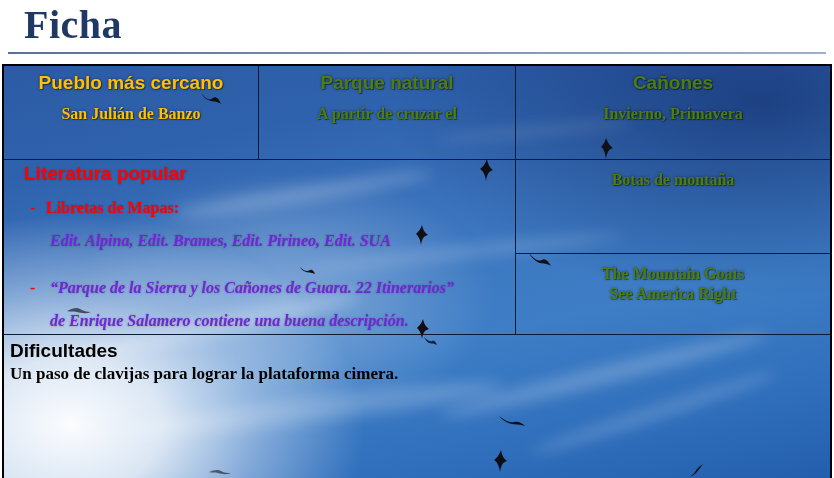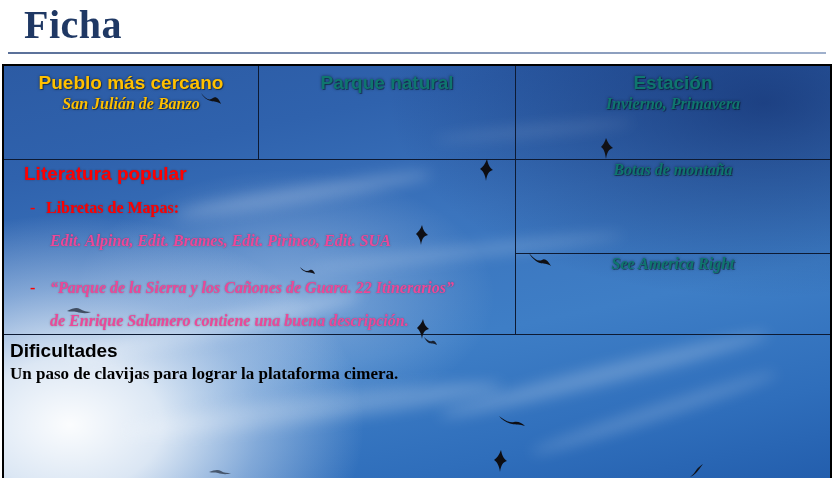--- a/index.html
+++ b/index.html
@@ -90,27 +90,27 @@
   .cell-head {
     font-family: "Liberation Sans", sans-serif;
     font-weight: bold;
     font-size: 19px;
     line-height: 23px;
     margin: 5px 0 0 0;
   }
   .cell-body {
     font-family: "Liberation Serif", "DejaVu Serif", serif;
     font-weight: bold;
-    font-style: italic;
     font-size: 16px;
     line-height: 20px;
+    margin-top: 10px;
   }
 
   .gold   { color: #FFC000; }
-  .pale   { color: #0f766e; }
+  .pale   { color: #4d7c0f; }
 
   
   .sh-dark { text-shadow: 0 0 3px rgba(0,0,0,0.55), 1px 1px 0 rgba(0,0,0,0.35); }
   .sh-red  { text-shadow: 0 0 2px rgba(60,0,0,0.35); margin-top: 12px; }
 
   
   #c-pueblo   { left:0;   top:0;   width:255px; height:94px;  }
   #c-parque   { left:255px; top:0; width:257px; height:94px;  }
   #c-estacion { left:512px; top:0; width:314px; height:94px;  }
 
@@ -148,21 +148,21 @@
     font-size: 16px;
     line-height: 21px;
     color: #FF0000;
   }
   .lit-sub {
     font-family: "Liberation Serif", "DejaVu Serif", serif;
     font-weight: bold;
     font-style: italic;
     font-size: 16px;
     line-height: 21px;
-    color: #ec4899;
+    color: #6d28d9;
     margin-left: 4px;
   }
 
   
   .dif-title {
     font-family: "Liberation Sans", sans-serif;
     font-weight: bold;
     font-size: 19px;
     line-height: 23px;
     color: #000000;
@@ -204,25 +204,26 @@
     <div class="cloud" style="left:430px;  top:60px;  width:200px; height:10px; transform:rotate(-5deg);  opacity:.22;"></div>
 
     <div class="cell bd-r bd-b" id="c-pueblo">
       <div class="cell-head gold sh-dark">Pueblo más cercano</div>
       <div class="cell-body gold sh-dark">San Julián de Banzo</div>
     </div>
 
     <div class="cell bd-r bd-b" id="c-parque">
       <div class="cell-head pale sh-dark">Parque natural</div>
       <div class="cell-body pale sh-dark">
+        <div>A partir de cruzar el</div>
       </div>
     </div>
 
     <div class="cell bd-b" id="c-estacion">
-      <div class="cell-head pale sh-dark">Estación</div>
+      <div class="cell-head pale sh-dark">Cañones</div>
       <div class="cell-body pale sh-dark">Invierno, Primavera</div>
     </div>
 
     <div class="cell bd-r bd-b" id="c-lit">
       <div class="lit-title sh-red">Literatura popular</div>
       <ul class="lit-list">
         <li class="lit-item">
           <span class="lit-dash">-</span>
           <div class="lit-label sh-red">Libretas de Mapas:</div>
           <div class="lit-sub sh-red">Edit. Alpina, Edit. Brames,  Edit. Pirineo, Edit. SUA</div>
@@ -234,20 +235,21 @@
         </li>
       </ul>
     </div>
 
     <div class="cell bd-b" id="c-calzado">
       <div class="cell-body pale sh-dark">Botas de montaña</div>
     </div>
 
     <div class="cell bd-b" id="c-cancion">
       <div class="cell-body pale sh-dark">
+        <div>The Mountain Goats</div>
         <div>See America Right</div>
       </div>
     </div>
 
     <div class="cell" id="c-dific">
       <div class="dif-title">Dificultades</div>
       <div class="dif-body">Un paso de clavijas para lograr la plataforma cimera.</div>
     </div>
 
     <div class="bird" style="left:196px; top:24px;">

